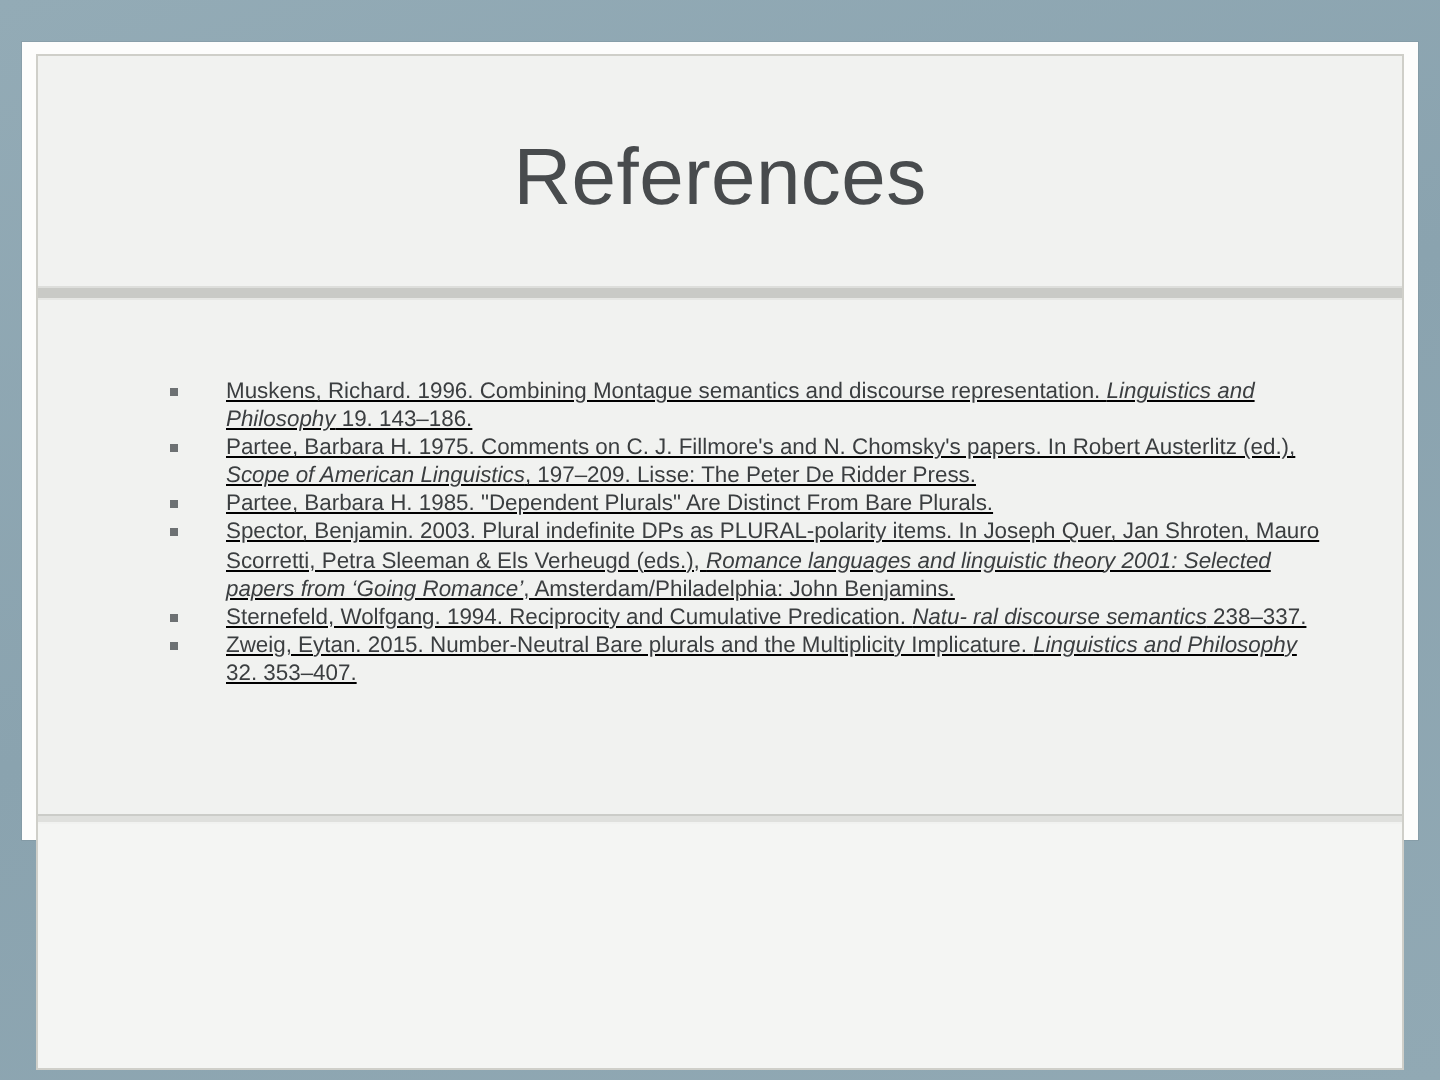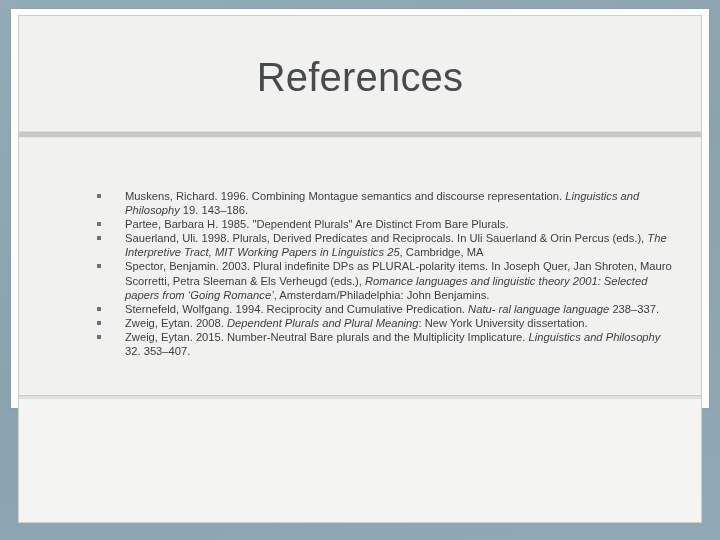--- a/index.html
+++ b/index.html
@@ -26,21 +26,21 @@
       radial-gradient(circle at 86% 33%, rgba(0,0,0,0.05) 0 2px, rgba(0,0,0,0) 3px),
       radial-gradient(circle at 35% 88%, rgba(0,0,0,0.045) 0 2px, rgba(0,0,0,0) 3px),
       linear-gradient(160deg, #93abb6 0%, #8aa3af 48%, #91a9b4 100%);
     box-sizing: border-box;
   }
 
   
   .slide-frame {
     position: absolute;
     left: 11px;
-    top: 9px;
+    top: 21px;
     width: 698px;
     height: 399px;
     background: #fdfdfc;
     box-sizing: border-box;
     box-shadow: 0 0 0 0.5px rgba(120,140,150,0.35);
   }
 
   
   .slide-inner {
     position: absolute;
@@ -97,23 +97,24 @@
     width: 682px;
     height: 360px;
     box-sizing: border-box;
   }
 
   .ref-list {
     position: absolute;
     left: 58px;
     top: 38px;
     width: 588px;
-    margin: 12px;
+    margin: 0;
     padding: 0;
     list-style: none;
+    text-decoration: underline;
   }
 
   .ref-item {
     position: relative;
     padding-left: 36px;
     font-size: 11.2px;
     line-height: 14.1px;
     color: #3b3e40;
     margin: 0 0 0 0;
     text-align: left;
@@ -164,25 +165,24 @@
 
       <div class="title-area">
         <div class="slide-title">References</div>
       </div>
 
       <div class="title-divider"></div>
 
       <div class="body-area">
         <ul class="ref-list">
             <li class="ref-item"><span class="ref-bullet"></span><span class="ref-text"><span>Muskens, Richard. 1996. Combining Montague semantics and discourse representation. </span><i>Linguistics and Philosophy</i><span> 19. 143–186.</span></span></li>
+            <li class="ref-item"><span class="ref-bullet"></span><span class="ref-text"><span>Partee, Barbara H. 1975. Comments on C. J. Fillmore's and N. Chomsky's papers. In Robert Austerlitz (ed.), </span><i>Scope of American Linguistics</i><span>, 197–209. Lisse: The Peter De Ridder Press.</span></span></li>
             <li class="ref-item"><span class="ref-bullet"></span><span class="ref-text"><span>Partee, Barbara H. 1985. "Dependent Plurals" Are Distinct From Bare Plurals.</span></span></li>
-            <li class="ref-item"><span class="ref-bullet"></span><span class="ref-text"><span>Sauerland, Uli. 1998. Plurals, Derived Predicates and Reciprocals. In Uli Sauerland &amp; Orin Percus (eds.), </span><i>The Interpretive Tract, MIT Working Papers in Linguistics 25</i><span>, Cambridge, MA</span></span></li>
             <li class="ref-item"><span class="ref-bullet"></span><span class="ref-text"><span>Spector, Benjamin. 2003. Plural indefinite DPs as PLURAL-polarity items. In Joseph Quer, Jan Shroten, Mauro Scorretti, Petra Sleeman &amp; Els Verheugd (eds.), </span><i>Romance languages and linguistic theory 2001: Selected papers from ‘Going Romance’</i><span>, Amsterdam/Philadelphia: John Benjamins.</span></span></li>
-            <li class="ref-item"><span class="ref-bullet"></span><span class="ref-text"><span>Sternefeld, Wolfgang. 1994. Reciprocity and Cumulative Predication. </span><i>Natu- ral language language</i><span> 238–337.</span></span></li>
-            <li class="ref-item"><span class="ref-bullet"></span><span class="ref-text"><span>Zweig, Eytan. 2008. </span><i>Dependent Plurals and Plural Meaning</i><span>: New York University dissertation.</span></span></li>
+            <li class="ref-item"><span class="ref-bullet"></span><span class="ref-text"><span>Sternefeld, Wolfgang. 1994. Reciprocity and Cumulative Predication. </span><i>Natu- ral discourse semantics</i><span> 238–337.</span></span></li>
             <li class="ref-item"><span class="ref-bullet"></span><span class="ref-text"><span>Zweig, Eytan. 2015. Number-Neutral Bare plurals and the Multiplicity Implicature. </span><i>Linguistics and Philosophy</i><span> 32. 353–407.</span></span></li>
           </ul>
       </div>
 
       <div class="bottom-divider"></div>
       <div class="footer-area"></div>
 
     </div>
   </div>
 </div>

